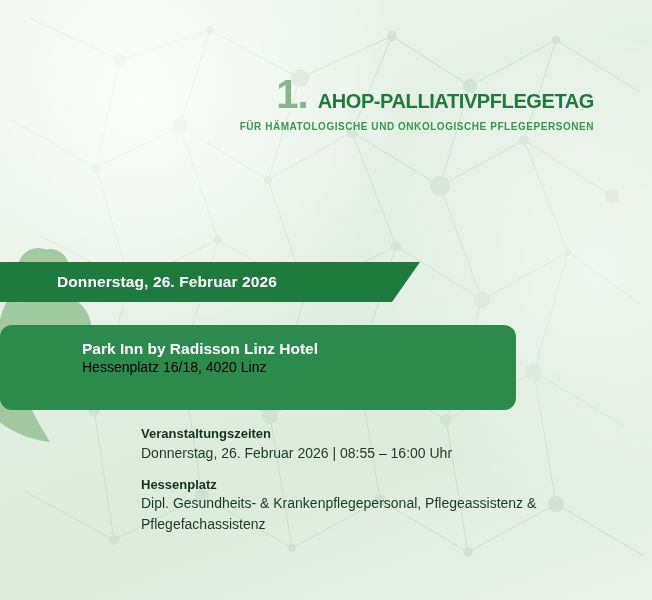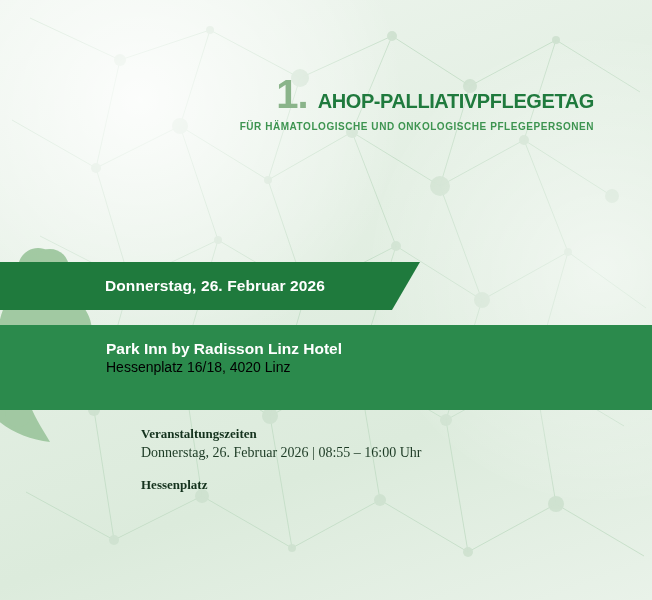--- a/index.html
+++ b/index.html
@@ -94,65 +94,65 @@
     letter-spacing: 0.55px;
     white-space: nowrap;
   }
 
   
   .date-banner {
     position: absolute;
     left: 0;
     top: 262px;
     width: 420px;
-    height: 48px;
+    height: 40px;
     background: #1f7a3d;
     display: flex;
     align-items: center;
-    padding-left: 105px;
+    padding-left: 57px;
     clip-path: polygon(0 0, 100% 0, calc(100% - 28px) 100%, 0 100%);
     text-align: right;
   }
   .date-banner span {
     color: #ffffff;
     font-size: 15.5px;
     font-weight: bold;
     letter-spacing: 0.1px;
   }
 
   
   .venue-block {
     position: absolute;
     left: 0;
     top: 325px;
-    width: 652px;
+    width: 516px;
     height: 85px;
     background: #2b8a4c;
-    padding: 14px 0 0 106px;
+    padding: 14px 0 0 82px;
+    border-radius: 12px;
   }
   .venue-name {
     color: #ffffff;
     font-size: 15.5px;
     font-weight: bold;
     line-height: 1.25;
   }
   .venue-address {
     color: #000000;
     font-size: 14px;
     font-weight: normal;
     line-height: 1.3;
   }
 
   
   .details {
     position: absolute;
     left: 141px;
     top: 425px;
     width: 470px;
-    font-family: Liberation Serif, serif;
   }
   .detail-item { margin-bottom: 13px; }
   .detail-label {
     font-size: 13px;
     font-weight: bold;
     color: #14321d;
     line-height: 1.35;
   }
   .detail-value {
     font-size: 14px;
@@ -260,16 +260,17 @@
 
   <div class="details">
     <div class="detail-item">
       <div class="detail-label">Veranstaltungszeiten</div>
       <div class="detail-value">Donnerstag, 26. Februar 2026 | 08:55 – 16:00 Uhr</div>
     </div>
     <div class="detail-item">
     </div>
     <div class="detail-item">
       <div class="detail-label">Hessenplatz</div>
+      <div class="detail-value">Dipl. Gesundheits- &amp; Krankenpflegepersonal, Pflegeassistenz &amp; Pflegefachassistenz</div>
     </div>
   </div>
 
 </div>
 
 </body></html>

